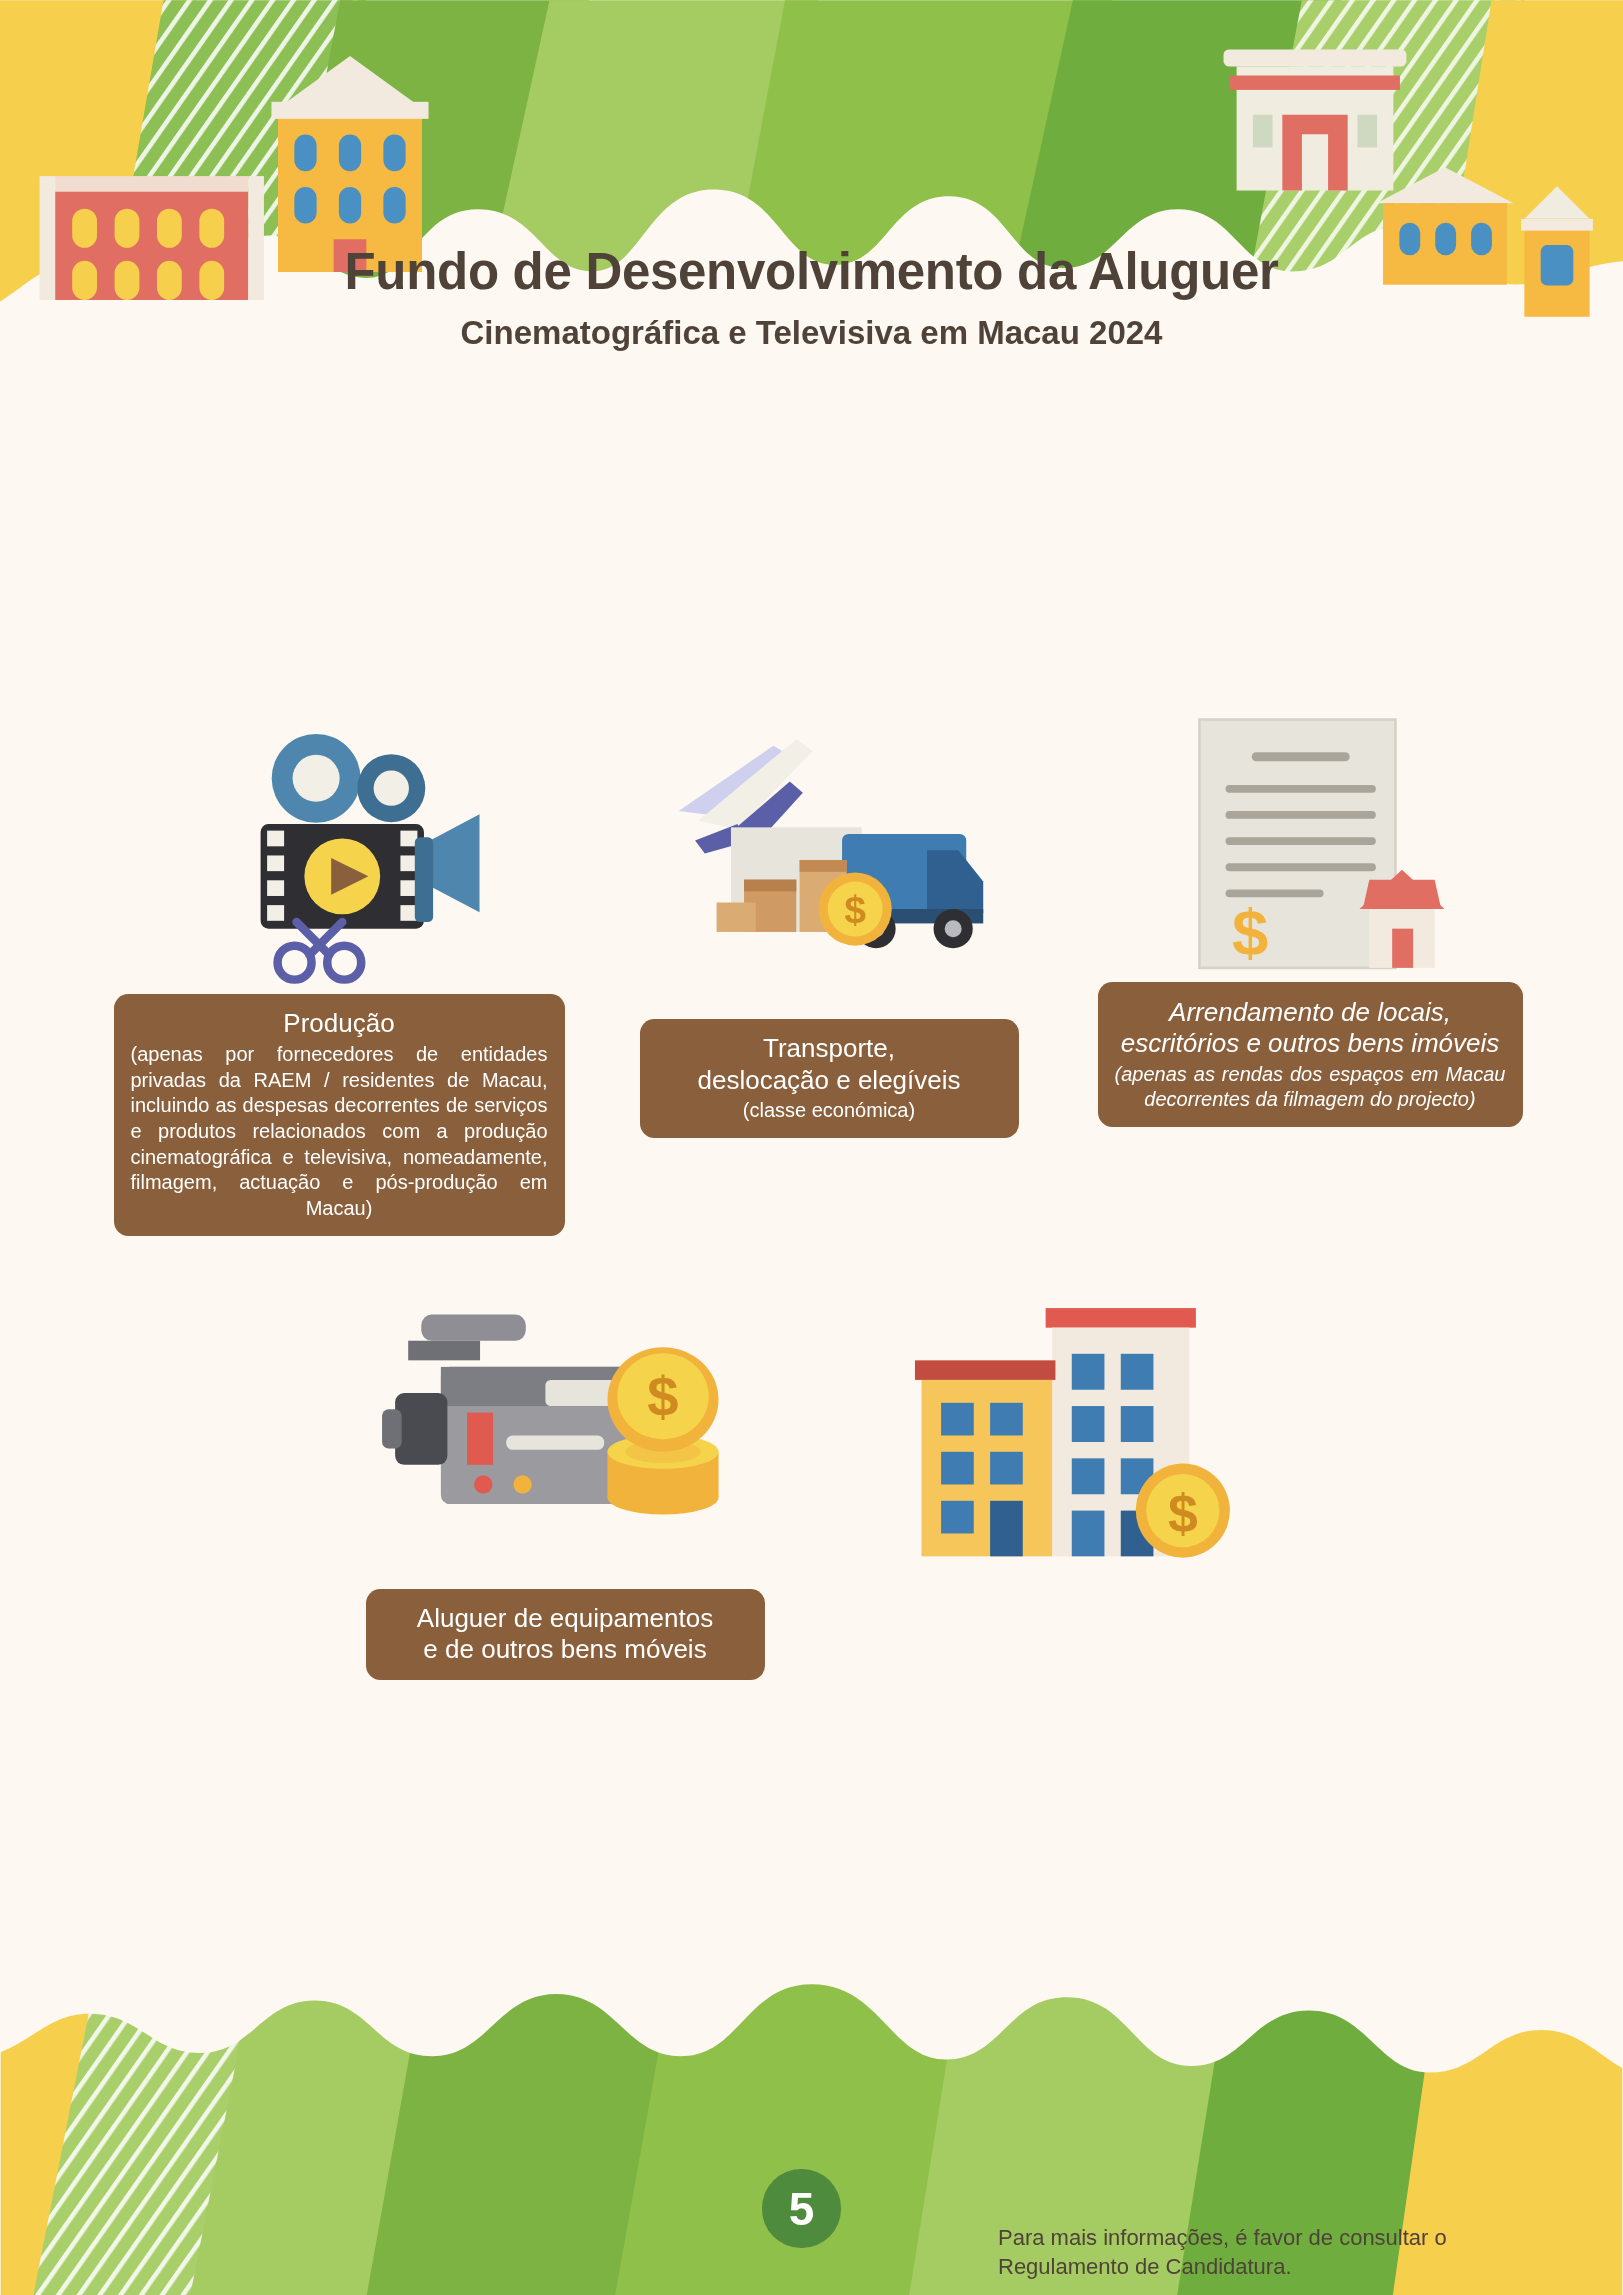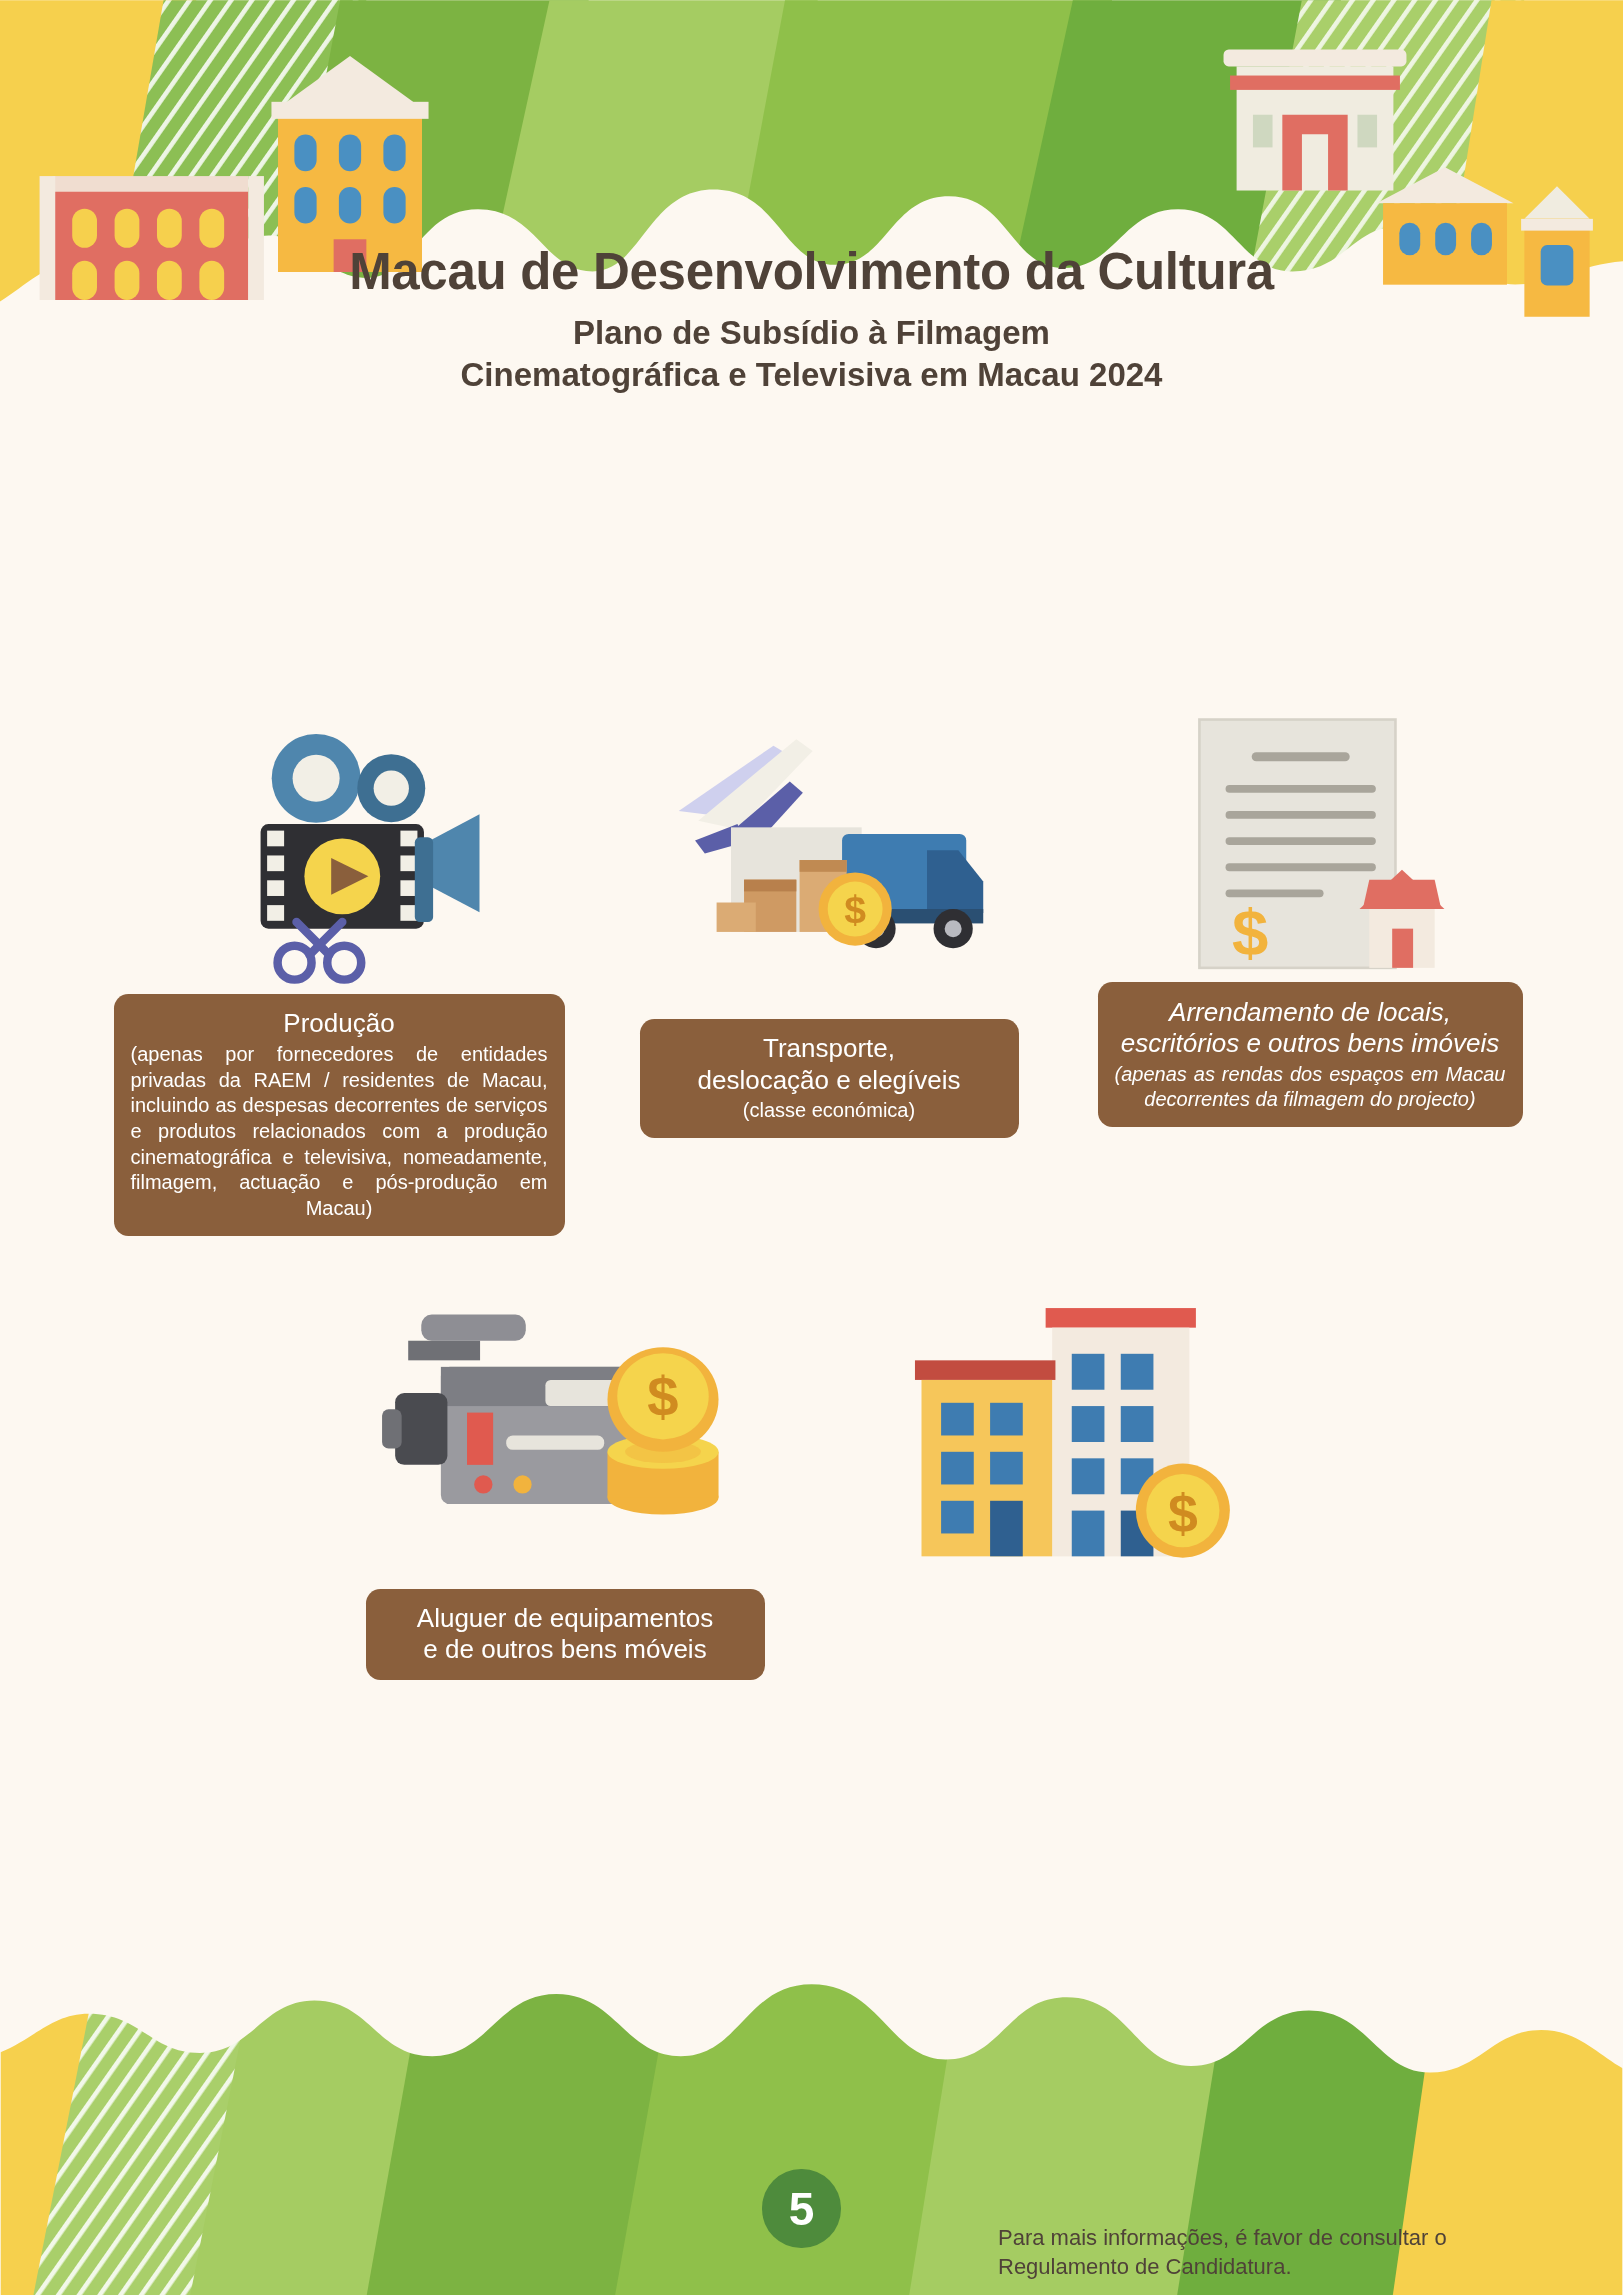--- a/index.html
+++ b/index.html
@@ -201,23 +201,22 @@
   </svg>
 
   <svg style="position:absolute;left:1495px;top:186px" width="124" height="131" viewBox="0 0 190 200" xmlns="http://www.w3.org/2000/svg">
     <polygon points="95,0 45,50 145,50" fill="#f0ece0"></polygon>
     <rect x="45" y="50" width="100" height="150" fill="#f6b942"></rect>
     <rect x="40" y="50" width="110" height="18" fill="#f3eadf"></rect>
     <rect x="70" y="90" width="50" height="62" rx="10" fill="#4a90c2"></rect>
   </svg>
 
   <div class="header">
-    <div class="title">Macau de Desenvolvimento da Cultura</div>
+    <div class="title">Fundo de Desenvolvimento da Aluguer</div>
     <div class="subtitle">
-      <div>Plano de Subsídio à Filmagem</div>
       <div>Cinematográfica e Televisiva em Macau 2024</div>
     </div>
   </div>
 
 
   <div class="cards">
 
     <div class="row row1">
 
       <div class="card c1">

